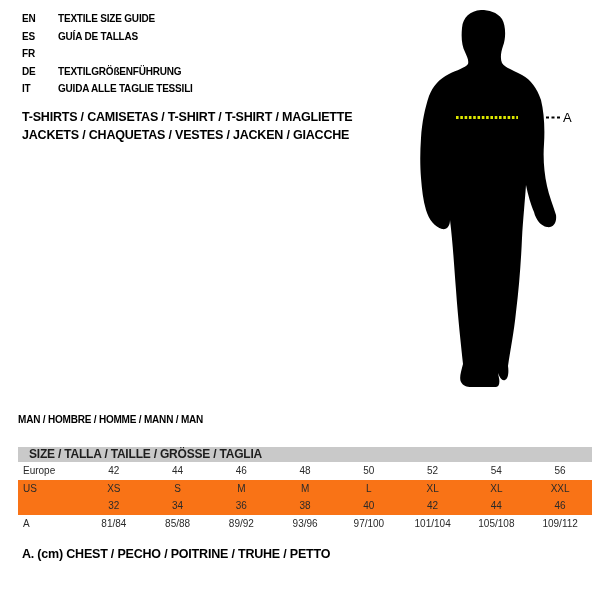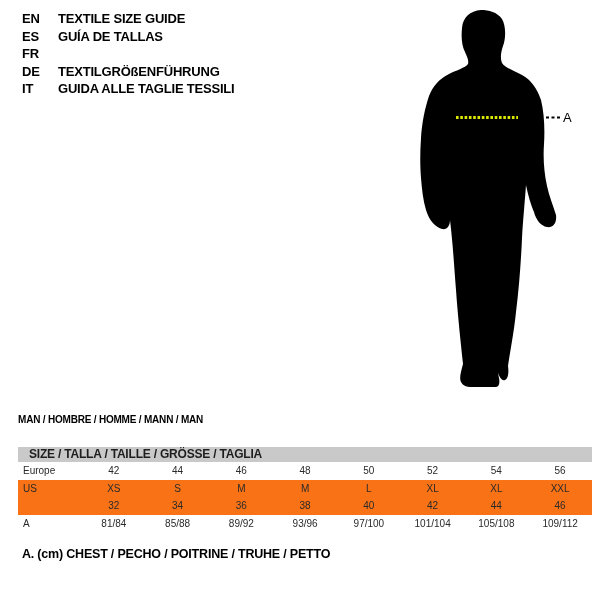--- a/index.html
+++ b/index.html
@@ -8,21 +8,21 @@
     background:#ffffff;
     font-family:"Liberation Sans", sans-serif;
     color:#000;
     position:relative;
     overflow:hidden;
   }
   .canvas { position:absolute; left:0; top:0; width:600px; height:600px; }
 
   
   .lang-block { position:absolute; left:22px; top:10px; }
-  .lang-row { display:flex; line-height:17.6px; font-size:13px; font-weight:bold; letter-spacing:-0.2px; }
+  .lang-row { display:flex; line-height:17.6px; font-size:10px; font-weight:bold; letter-spacing:-0.2px; }
   .lang-code { width:36px; }
 
   
   .category-block { position:absolute; left:22px; top:108px; font-size:12.5px; font-weight:bold; line-height:18px; letter-spacing:-0.2px; }
 
   
   .figure-svg { position:absolute; left:395px; top:0; }
 
   
   .section-title { position:absolute; left:18px; top:414px; font-size:10px; font-weight:bold; letter-spacing:-0.2px; }
@@ -63,20 +63,24 @@
     <div class="lang-row">
       <span class="lang-code">DE</span>
       <span class="lang-label">TEXTILGRÖßENFÜHRUNG</span>
     </div>
     <div class="lang-row">
       <span class="lang-code">IT</span>
       <span class="lang-label">GUIDA ALLE TAGLIE TESSILI</span>
     </div>
   </div>
 
+  <div class="category-block">
+    <div>T-SHIRTS / CAMISETAS / T-SHIRT / T-SHIRT / MAGLIETTE</div>
+    <div>JACKETS / CHAQUETAS / VESTES / JACKEN / GIACCHE</div>
+  </div>
 
   <svg class="figure-svg" width="205" height="400" viewBox="0 0 205 400">
     <path fill="#000000" d="M86 10
              C75 11 68 17 67 28
              C66 38 67 46 70 52
              C72 57 74 60 73 64
              C70 68 62 70 54 74
              C44 79 38 86 34 96
              C30 108 27 122 26 138
              C25 152 25 166 26 178

